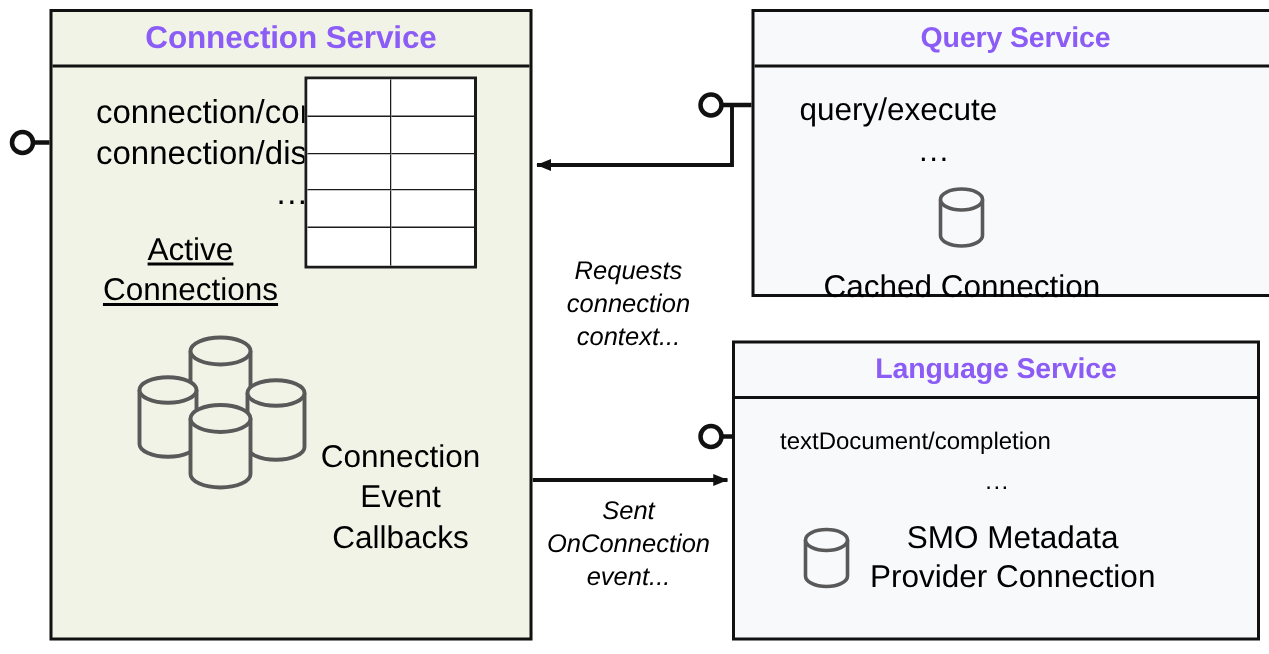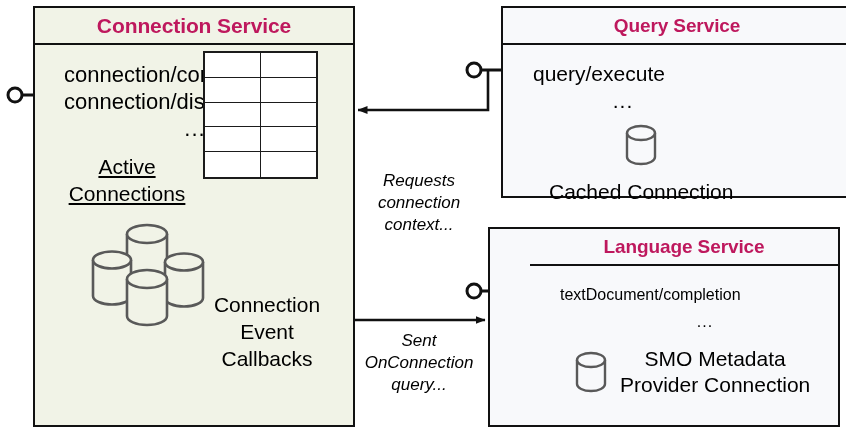--- a/index.html
+++ b/index.html
@@ -25,21 +25,21 @@
     box-sizing: border-box;
     border: 2px solid #111111;
     display: flex;
     flex-direction: column;
   }
   .component .title-bar {
     box-sizing: border-box;
     border-bottom: 2px solid #111111;
     text-align: center;
     font-weight: bold;
-    color: #be185d;
+    color: #8b5cf6;
     letter-spacing: -0.1px;
     display: flex;
     align-items: center;
     justify-content: center;
   }
   .component .body {
     position: relative;
     flex: 1 1 auto;
     box-sizing: border-box;
   }
@@ -67,21 +67,20 @@
     height: 37px;
     font-size: 19px;
   }
 
   #language-service {
     left: 488px;
     top: 227px;
     width: 352px;
     height: 200px;
     background: #f8f9fb;
-    padding-left: 40px;
   }
   #language-service .title-bar {
     height: 37px;
     font-size: 19px;
   }
 
   
   .endpoints {
     position: absolute;
     color: #000000;
@@ -255,21 +254,21 @@
 
   <div class="wire-caption" id="caption-requests">
     <div>Requests</div>
     <div>connection</div>
     <div>context...</div>
   </div>
 
   <div class="wire-caption" id="caption-sent">
     <div>Sent</div>
     <div>OnConnection</div>
-    <div>query...</div>
+    <div>event...</div>
   </div>
 
   <div class="component" id="connection-service">
     <div class="title-bar">Connection Service</div>
     <div class="body">
 
       <div class="endpoints" id="cs-endpoints">
         <div class="ep-line">connection/connect</div>
         <div class="ep-line">connection/disconnect</div>
         <div class="ellipsis">...</div>

